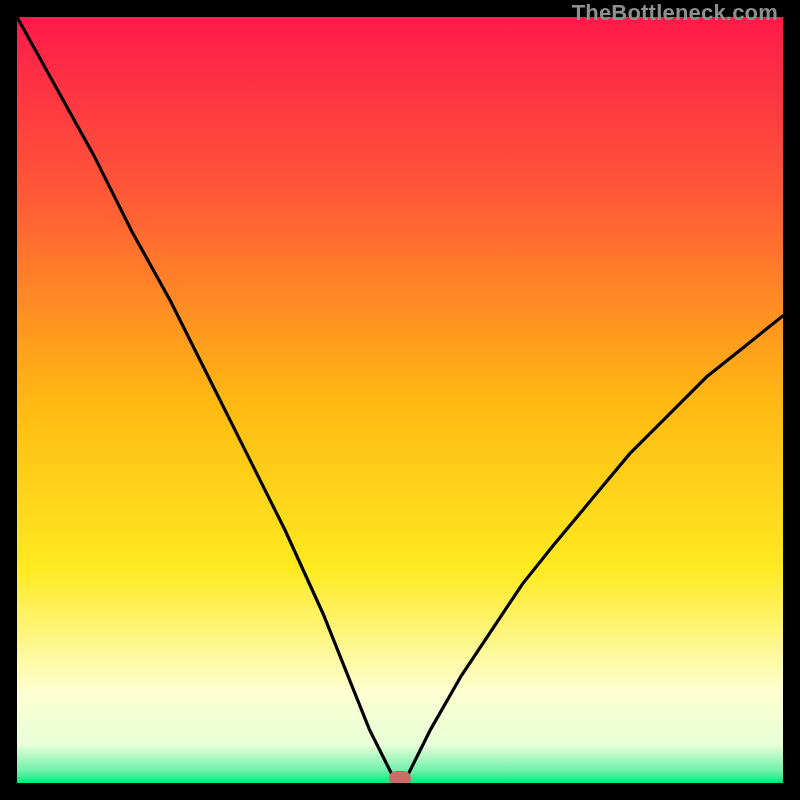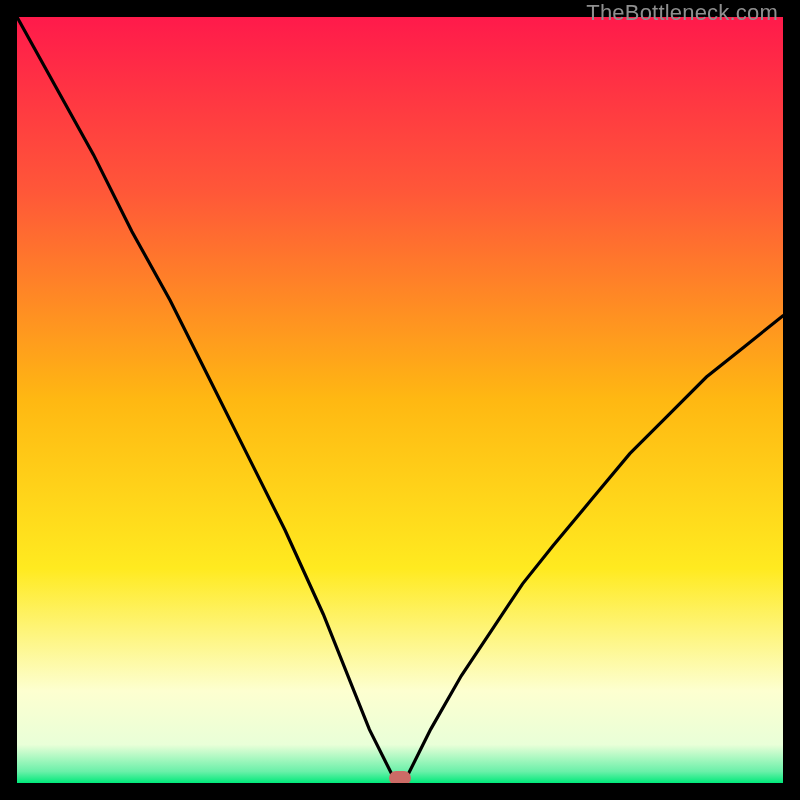--- a/index.html
+++ b/index.html
@@ -25,21 +25,21 @@
     top: 0;
     width: 766px;
     height: 766px;
   }
   .watermark {
     position: absolute;
     top: 0px;
     right: 22px;
     color: #8f8f8f;
     font-size: 22px;
-    font-weight: 400;
+    font-weight: 700;
     letter-spacing: 0.2px;
   }
 </style>
 </head>
 <body>
 
 <div class="frame">
   <svg class="plot" viewBox="0 0 766 766" preserveAspectRatio="none">
     <defs>
       <linearGradient id="bg-grad" x1="0" y1="0" x2="0" y2="1">

